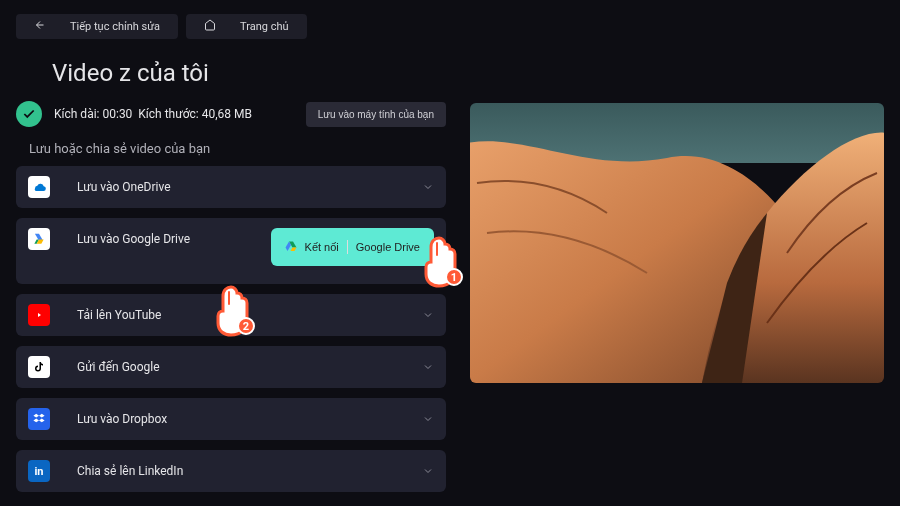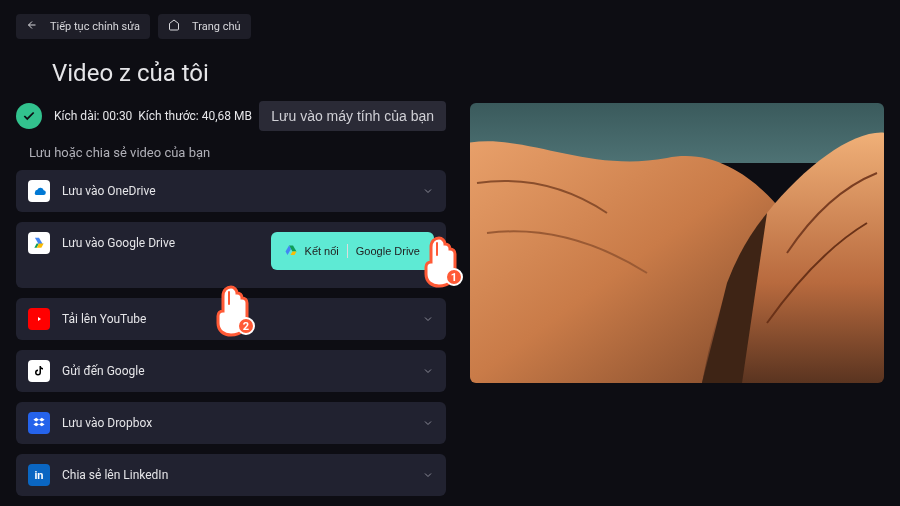--- a/index.html
+++ b/index.html
@@ -13,24 +13,24 @@
     position: relative;
   }
   .topnav {
     display: flex;
     gap: 8px;
     padding: 14px 16px 10px;
   }
   .nav-chip {
     display: flex;
     align-items: center;
-    gap: 12px;
+    gap: 24px;
     background: #1e1e28;
     border-radius: 4px;
-    padding: 5px 10px;
+    padding: 5px 18px;
     font-size: 11px;
     color: #d8d8dc;
     cursor: pointer;
   }
   .page-title {
     font-size: 24px;
     font-weight: 400;
     padding: 10px 16px 14px;
     margin-left: 36px;
   }
@@ -53,38 +53,38 @@
     background: #32c28e;
     border-radius: 50%;
     display: flex; align-items: center; justify-content: center;
     color: #0d0d13;
   }
   .info-text { font-size: 12px; color: #e5e5e8; }
   .download-btn {
     background: #2a2a36;
     border: none;
     color: #d0d0d6;
-    font-size: 14px;
+    font-size: 10px;
     padding: 7px 12px;
     border-radius: 4px;
     cursor: pointer;
   }
   .section-label { font-size: 13px; color: #b0b0b8; margin-bottom: 10px; margin-left: 13px; }
   .option-card {
     background: #212230;
     border-radius: 6px;
     padding: 10px 12px;
     margin-bottom: 10px;
     display: flex;
     align-items: center;
     justify-content: space-between;
     cursor: pointer;
     position: relative;
   }
-  .option-left { display: flex; align-items: center; gap: 12px; }
+  .option-left { display: flex; align-items: center; gap: 27px; }
   .option-label { font-size: 12px; color: #e5e5e8; }
   .icon-tile {
     width: 22px; height: 22px;
     border-radius: 4px;
     display: flex; align-items: center; justify-content: center;
     font-size: 13px; font-weight: 700;
     flex-shrink: 0;
   }
   .chev { color: #8a8a96; }
   .option-expanded {

